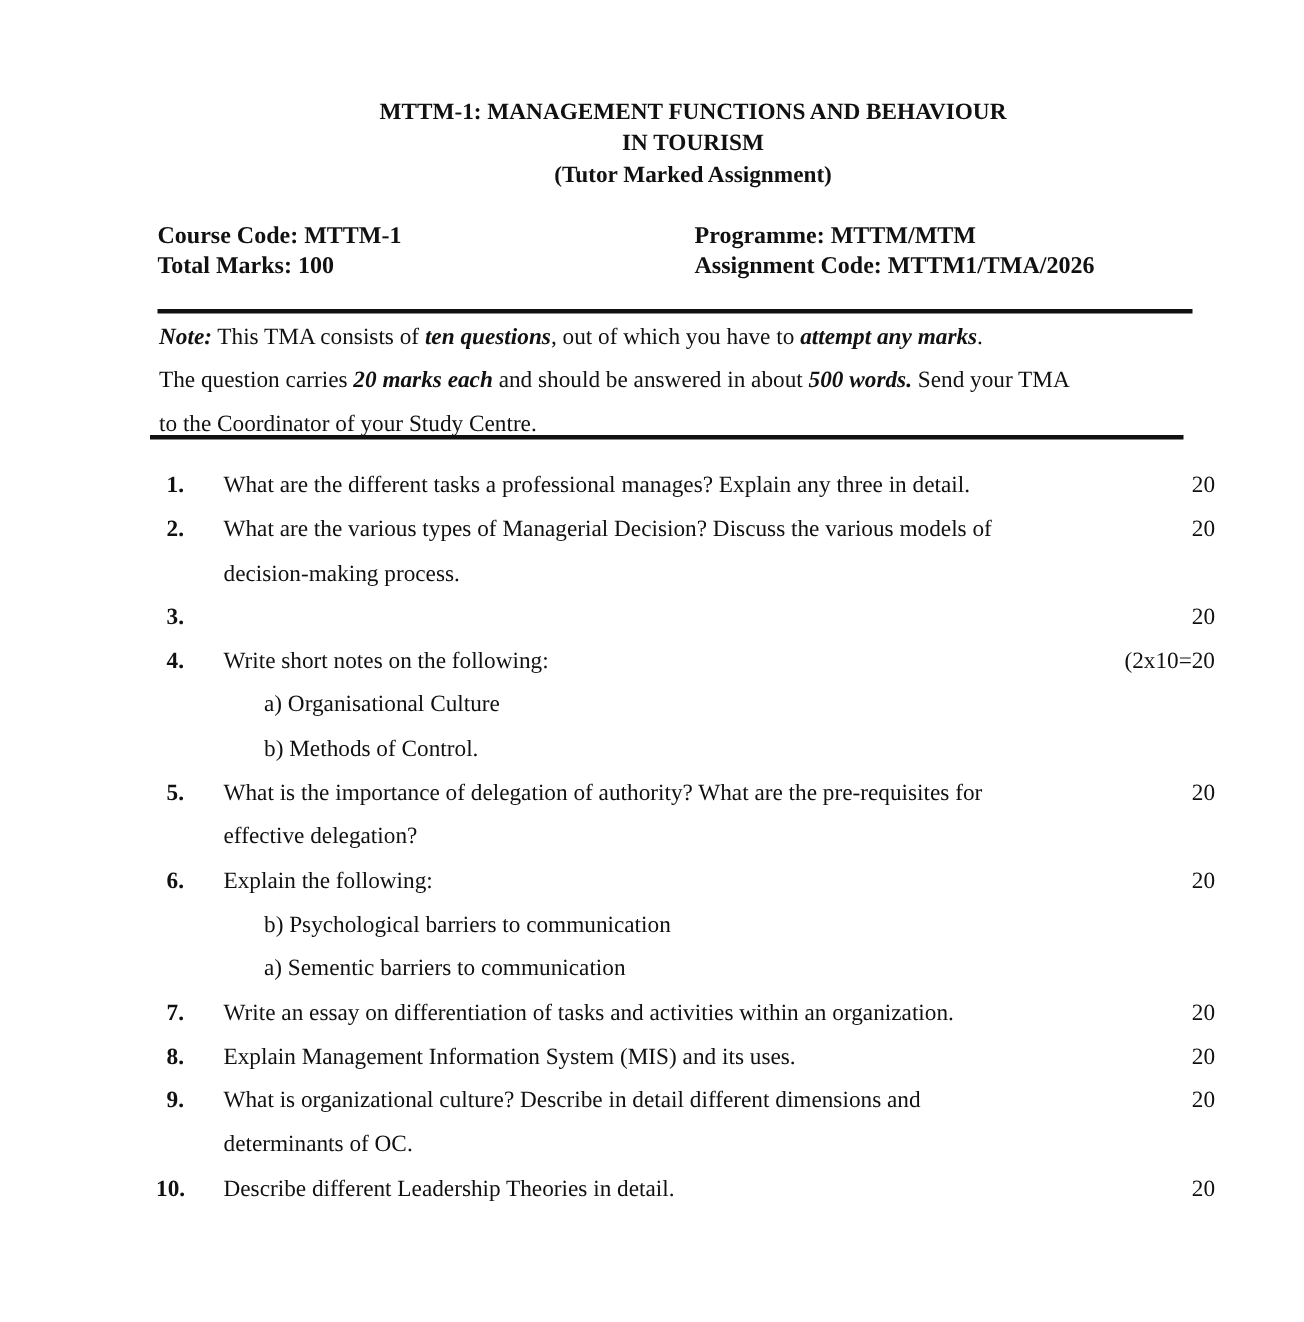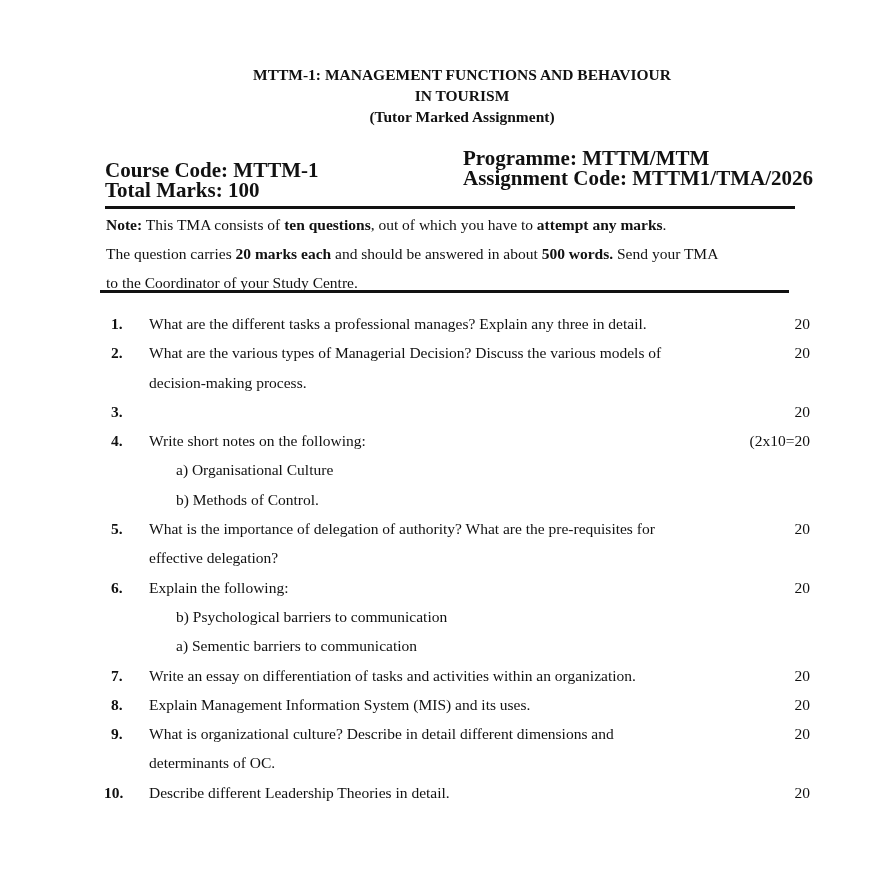--- a/index.html
+++ b/index.html
@@ -22,44 +22,43 @@
     top: 64px;
     text-align: center;
     font-weight: bold;
     font-size: 15.5px;
     line-height: 21px;
   }
   .title-block div { white-space: nowrap; }
   .meta {
     position: absolute;
     font-weight: bold;
-    font-size: 21px;
+    font-size: 16px;
     line-height: 20px;
     white-space: nowrap;
-    margin-top: 12px;
   }
   .meta.left { left: 105px; top: 148px; }
-  .meta.right { left: 463px; top: 136px; }
+  .meta.right { left: 463px; top: 148px; }
   .rule {
     position: absolute;
     height: 3px;
     background: #111111;
   }
   .rule.top { left: 105px; width: 690px; top: 206px; }
   .rule.bottom { left: 100px; width: 689px; top: 290px; }
   .note {
     position: absolute;
     left: 106px;
     top: 210px;
     width: 700px;
     font-size: 15.5px;
     line-height: 29px;
   }
   .note .line { white-space: nowrap; }
-  .note b { font-weight: bold; }
+  .note b { font-weight: bold; font-style: italic; }
   .questions {
     position: absolute;
     left: 0;
     top: 309px;
     width: 869px;
   }
   .q-row {
     position: relative;
     height: 29.3px;
     font-size: 15.5px;

